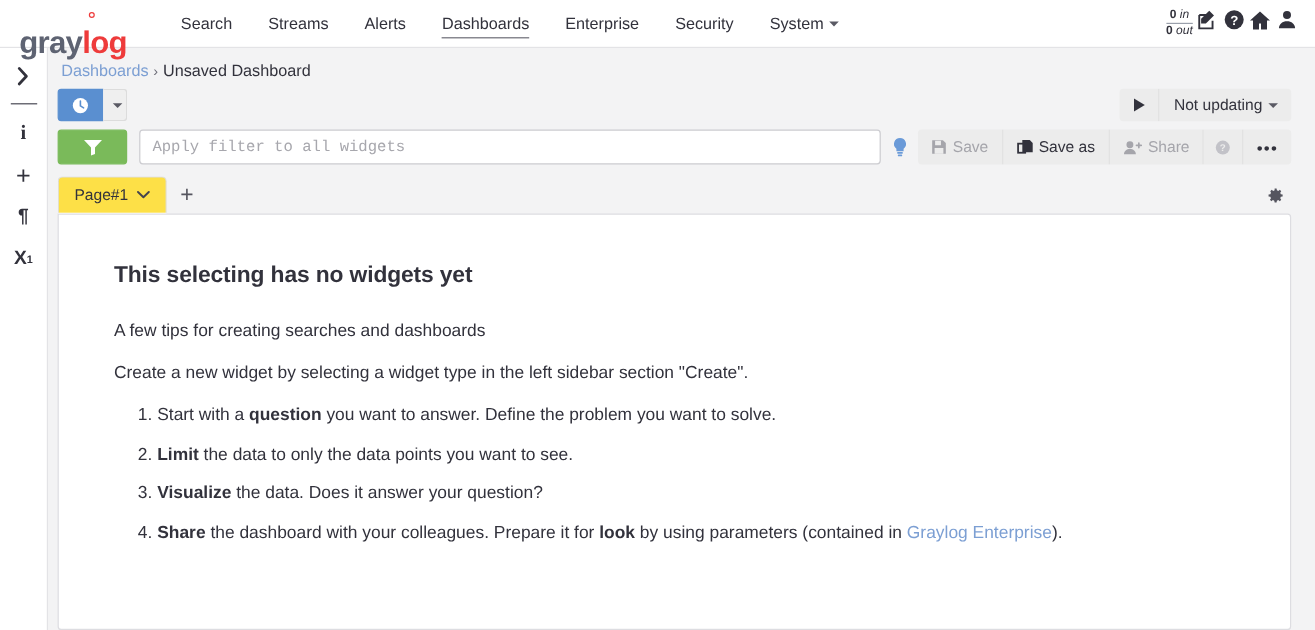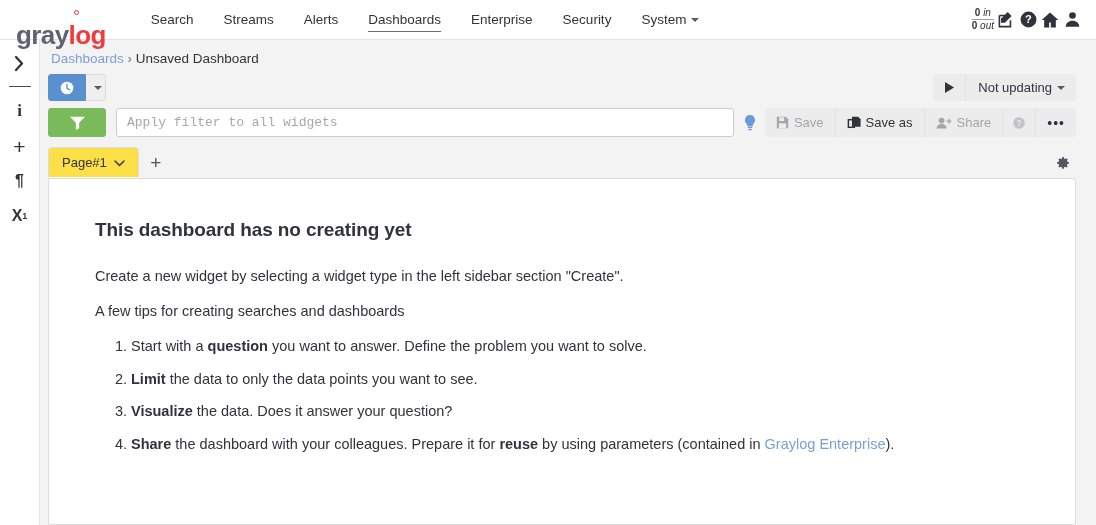--- a/index.html
+++ b/index.html
@@ -63,21 +63,21 @@
     width: 0; height: 0;
     border-left: 4px solid transparent;
     border-right: 4px solid transparent;
     border-top: 4px solid #5a5a64;
     margin-left: 5px;
     vertical-align: middle;
   }
   .nav-right {
     margin-left: auto;
     display: flex;
-    align-items: center;
+    align-items: flex-start;
     gap: 2px;
   }
   .throughput {
     font-size: 10px;
     color: #32323c;
     line-height: 1.15;
     text-align: center;
     padding-bottom: 1px;
   }
   .throughput .row-in {
@@ -517,25 +517,25 @@
       </div>
       <div class="tab-gear">
         <svg width="14" height="14" viewBox="0 0 24 24" fill="#55555f">
           <path d="M12 8.2a3.8 3.8 0 1 0 0 7.6 3.8 3.8 0 0 0 0-7.6zm0 2a1.8 1.8 0 1 1 0 3.6 1.8 1.8 0 0 1 0-3.6z"></path>
           <path d="M10.6 1.8h2.8l.45 2.6 2 .85 2.2-1.45 2 2-1.45 2.2.85 2 2.6.45v2.8l-2.6.45-.85 2 1.45 2.2-2 2-2.2-1.45-2 .85-.45 2.6h-2.8l-.45-2.6-2-.85-2.2 1.45-2-2 1.45-2.2-.85-2-2.6-.45v-2.8l2.6-.45.85-2L4.4 5.8l2-2 2.2 1.45 2-.85z"></path>
         </svg>
       </div>
     </div>
 
     <div class="panel">
-      <h1>This dashboard has no creating yet</h1>
+      <h1>This selecting has no widgets yet</h1>
+      <p>A few tips for creating searches and dashboards</p>
       <p>Create a new widget by selecting a widget type in the left sidebar section "Create".</p>
-      <p>A few tips for creating searches and dashboards</p>
       <ol>
         <li><span>Start with a </span><b>question</b><span> you want to answer. Define the problem you want to solve.</span></li>
         <li><b>Limit</b><span> the data to only the data points you want to see.</span></li>
         <li><b>Visualize</b><span> the data. Does it answer your question?</span></li>
-        <li><b>Share</b><span> the dashboard with your colleagues. Prepare it for </span><b>reuse</b><span> by using parameters (contained in </span><a>Graylog Enterprise</a><span>).</span></li>
+        <li><b>Share</b><span> the dashboard with your colleagues. Prepare it for </span><b>look</b><span> by using parameters (contained in </span><a>Graylog Enterprise</a><span>).</span></li>
       </ol>
     </div>
 
   </div>
 </div>
 
 </body></html>

